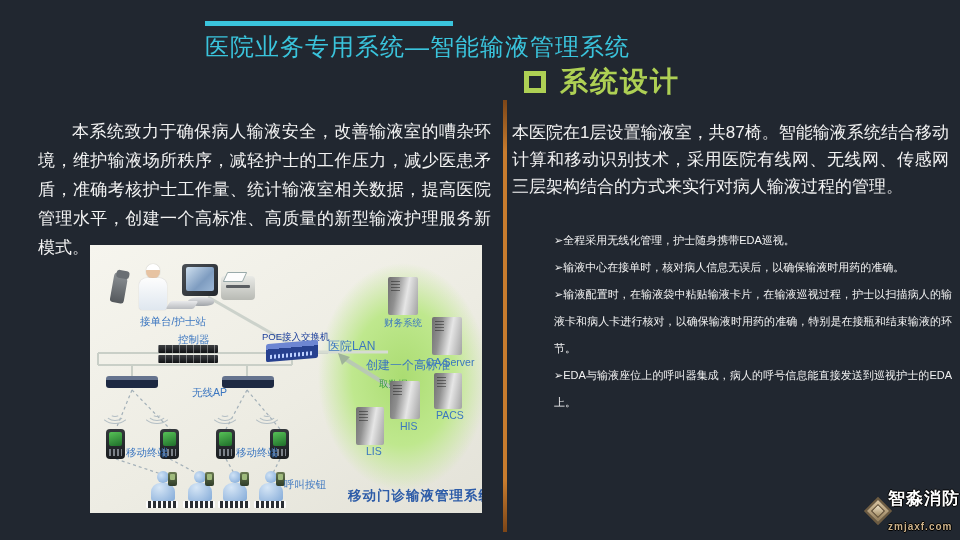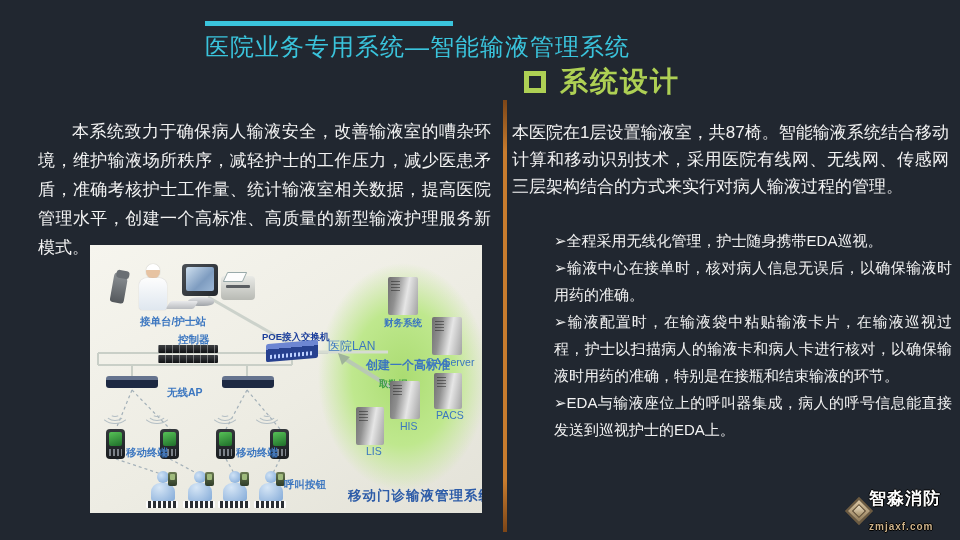--- a/index.html
+++ b/index.html
@@ -21,33 +21,33 @@
   .heading .sq{width:22px;height:22px;border:5px solid var(--heading-green);display:inline-block;}
   .heading .htxt{font-size:28px;letter-spacing:2px;}
   .heading-left{left:48px;top:80px;}
   .heading-right{left:524px;top:63px;}
 
   
   .para{position:absolute;color:var(--body-text);text-align:justify;}
   .para-left{left:38px;top:117px;width:453px;font-size:17px;line-height:29px;text-indent:2em;}
   .para-right{left:512px;top:119px;width:437px;font-size:17px;line-height:27px;}
   .bullets{position:absolute;left:554px;top:227px;width:398px;color:var(--body-text);}
-  .bullet{font-size:15px;line-height:27px;text-align:justify;}
+  .bullet{font-size:11px;line-height:27px;text-align:justify;}
 
   
   .divider{position:absolute;left:503px;top:100px;width:4px;height:432px;
     background:linear-gradient(to bottom,#7c4517,#c87c2e 12%,#c87c2e 88%,#7c4517);}
 
   
   .diagram{position:absolute;left:90px;top:245px;width:392px;height:268px;
     background:linear-gradient(150deg,#f6f5ee 0%,#edece3 55%,#e3e2d8 100%);overflow:hidden;}
   .dz{position:absolute;}
   .dc-ellipse{left:228px;top:18px;width:170px;height:228px;border-radius:50%;
     background:radial-gradient(closest-side,#abdc72 0%,#bfe88e 60%,rgba(235,240,220,0) 100%);}
-  .dlabel{position:absolute;font-size:10.5px;font-weight:bold;color:var(--diagram-label-blue);white-space:nowrap;}
+  .dlabel{position:absolute;font-size:10.5px;font-weight:normal;color:var(--diagram-label-blue);white-space:nowrap;}
   .dlabel.small{font-size:9.5px;}
   .dlabel.dark{color:#1c3f9b;}
   .dlabel.green{color:#3f9e46;padding-left:33px;}
   .diag-caption{position:absolute;left:258px;top:242px;font-size:13.5px;font-weight:bold;
     color:var(--caption-blue);letter-spacing:1px;white-space:nowrap;}
 
   svg.lines{position:absolute;inset:0;pointer-events:none;}
 
   
   .scanner{left:22px;top:28px;width:14px;height:30px;background:linear-gradient(180deg,#8d9296,#54585c);
@@ -112,21 +112,21 @@
     background:radial-gradient(circle at 35% 25%,#d6e6f6,#84abd8);}
   .person u{position:absolute;left:-4px;top:30px;width:32px;height:7px;border-radius:1px;
     background:repeating-linear-gradient(90deg,#fdfdfd 0 2px,#2a2e33 2px 5px);}
   .pe1{left:60px;top:226px;} .pe2{left:97px;top:226px;} .pe3{left:132px;top:226px;} .pe4{left:168px;top:226px;}
 
   .callbtn{width:9px;height:14px;border-radius:2px;background:linear-gradient(180deg,#6a7a52,#2f3c28);}
   .callbtn::before{content:"";position:absolute;left:2px;top:2px;width:5px;height:6px;background:#9fba7c;border-radius:1px;}
   .cb1{left:78px;top:227px;} .cb2{left:115px;top:227px;} .cb3{left:150px;top:227px;} .cb4{left:186px;top:227px;}
 
   
-  .watermark{position:absolute;right:19px;bottom:8px;display:flex;align-items:center;}
+  .watermark{position:absolute;right:0;bottom:8px;display:flex;align-items:center;}
   .wm-icon{position:relative;width:20px;height:20px;transform:rotate(45deg);
     background:linear-gradient(135deg,#dcc6a2,#8f7a58);border:2px solid #6e5c42;}
   .wm-icon::before{content:"";position:absolute;left:3px;top:3px;width:8px;height:8px;
     background:linear-gradient(135deg,#f0e2c8,#a08a62);border:1px solid #5c4c36;}
   .wm-col{display:flex;flex-direction:column;line-height:1;}
   .wm-name{font-size:17px;font-weight:bold;color:#fff;letter-spacing:1px;
     text-shadow:1px 0 #000,-1px 0 #000,0 1px #000,0 -1px #000;}
   .wm-url{font-size:10px;font-weight:bold;color:#cdb28a;margin-top:15px;letter-spacing:1px;
     text-shadow:1px 0 #000,-1px 0 #000,0 1px #000,0 -1px #000;}
 </style>
@@ -202,21 +202,21 @@
     <span class="dlabel small green" style="left:256px;top:133px;">取数据</span>
     <span class="dz server srv-his"></span>
     <span class="dlabel" style="left:310px;top:175px;font-weight:normal;">HIS</span>
     <span class="dz server srv-pacs"></span>
     <span class="dlabel" style="left:346px;top:164px;font-weight:normal;">PACS</span>
     <span class="dz server srv-lis"></span>
     <span class="dlabel" style="left:276px;top:200px;font-weight:normal;">LIS</span>
 
     <span class="dz ap ap-left"></span>
     <span class="dz ap ap-right"></span>
-    <span class="dlabel" style="left:77px;top:141px;">无线AP</span>
+    <span class="dlabel" style="left:102px;top:141px;">无线AP</span>
 
     <span class="dz wifi wf1">
         <i></i>
       </span>
     <span class="dz wifi wf2">
         <i></i>
       </span>
     <span class="dz wifi wf3">
         <i></i>
       </span>

